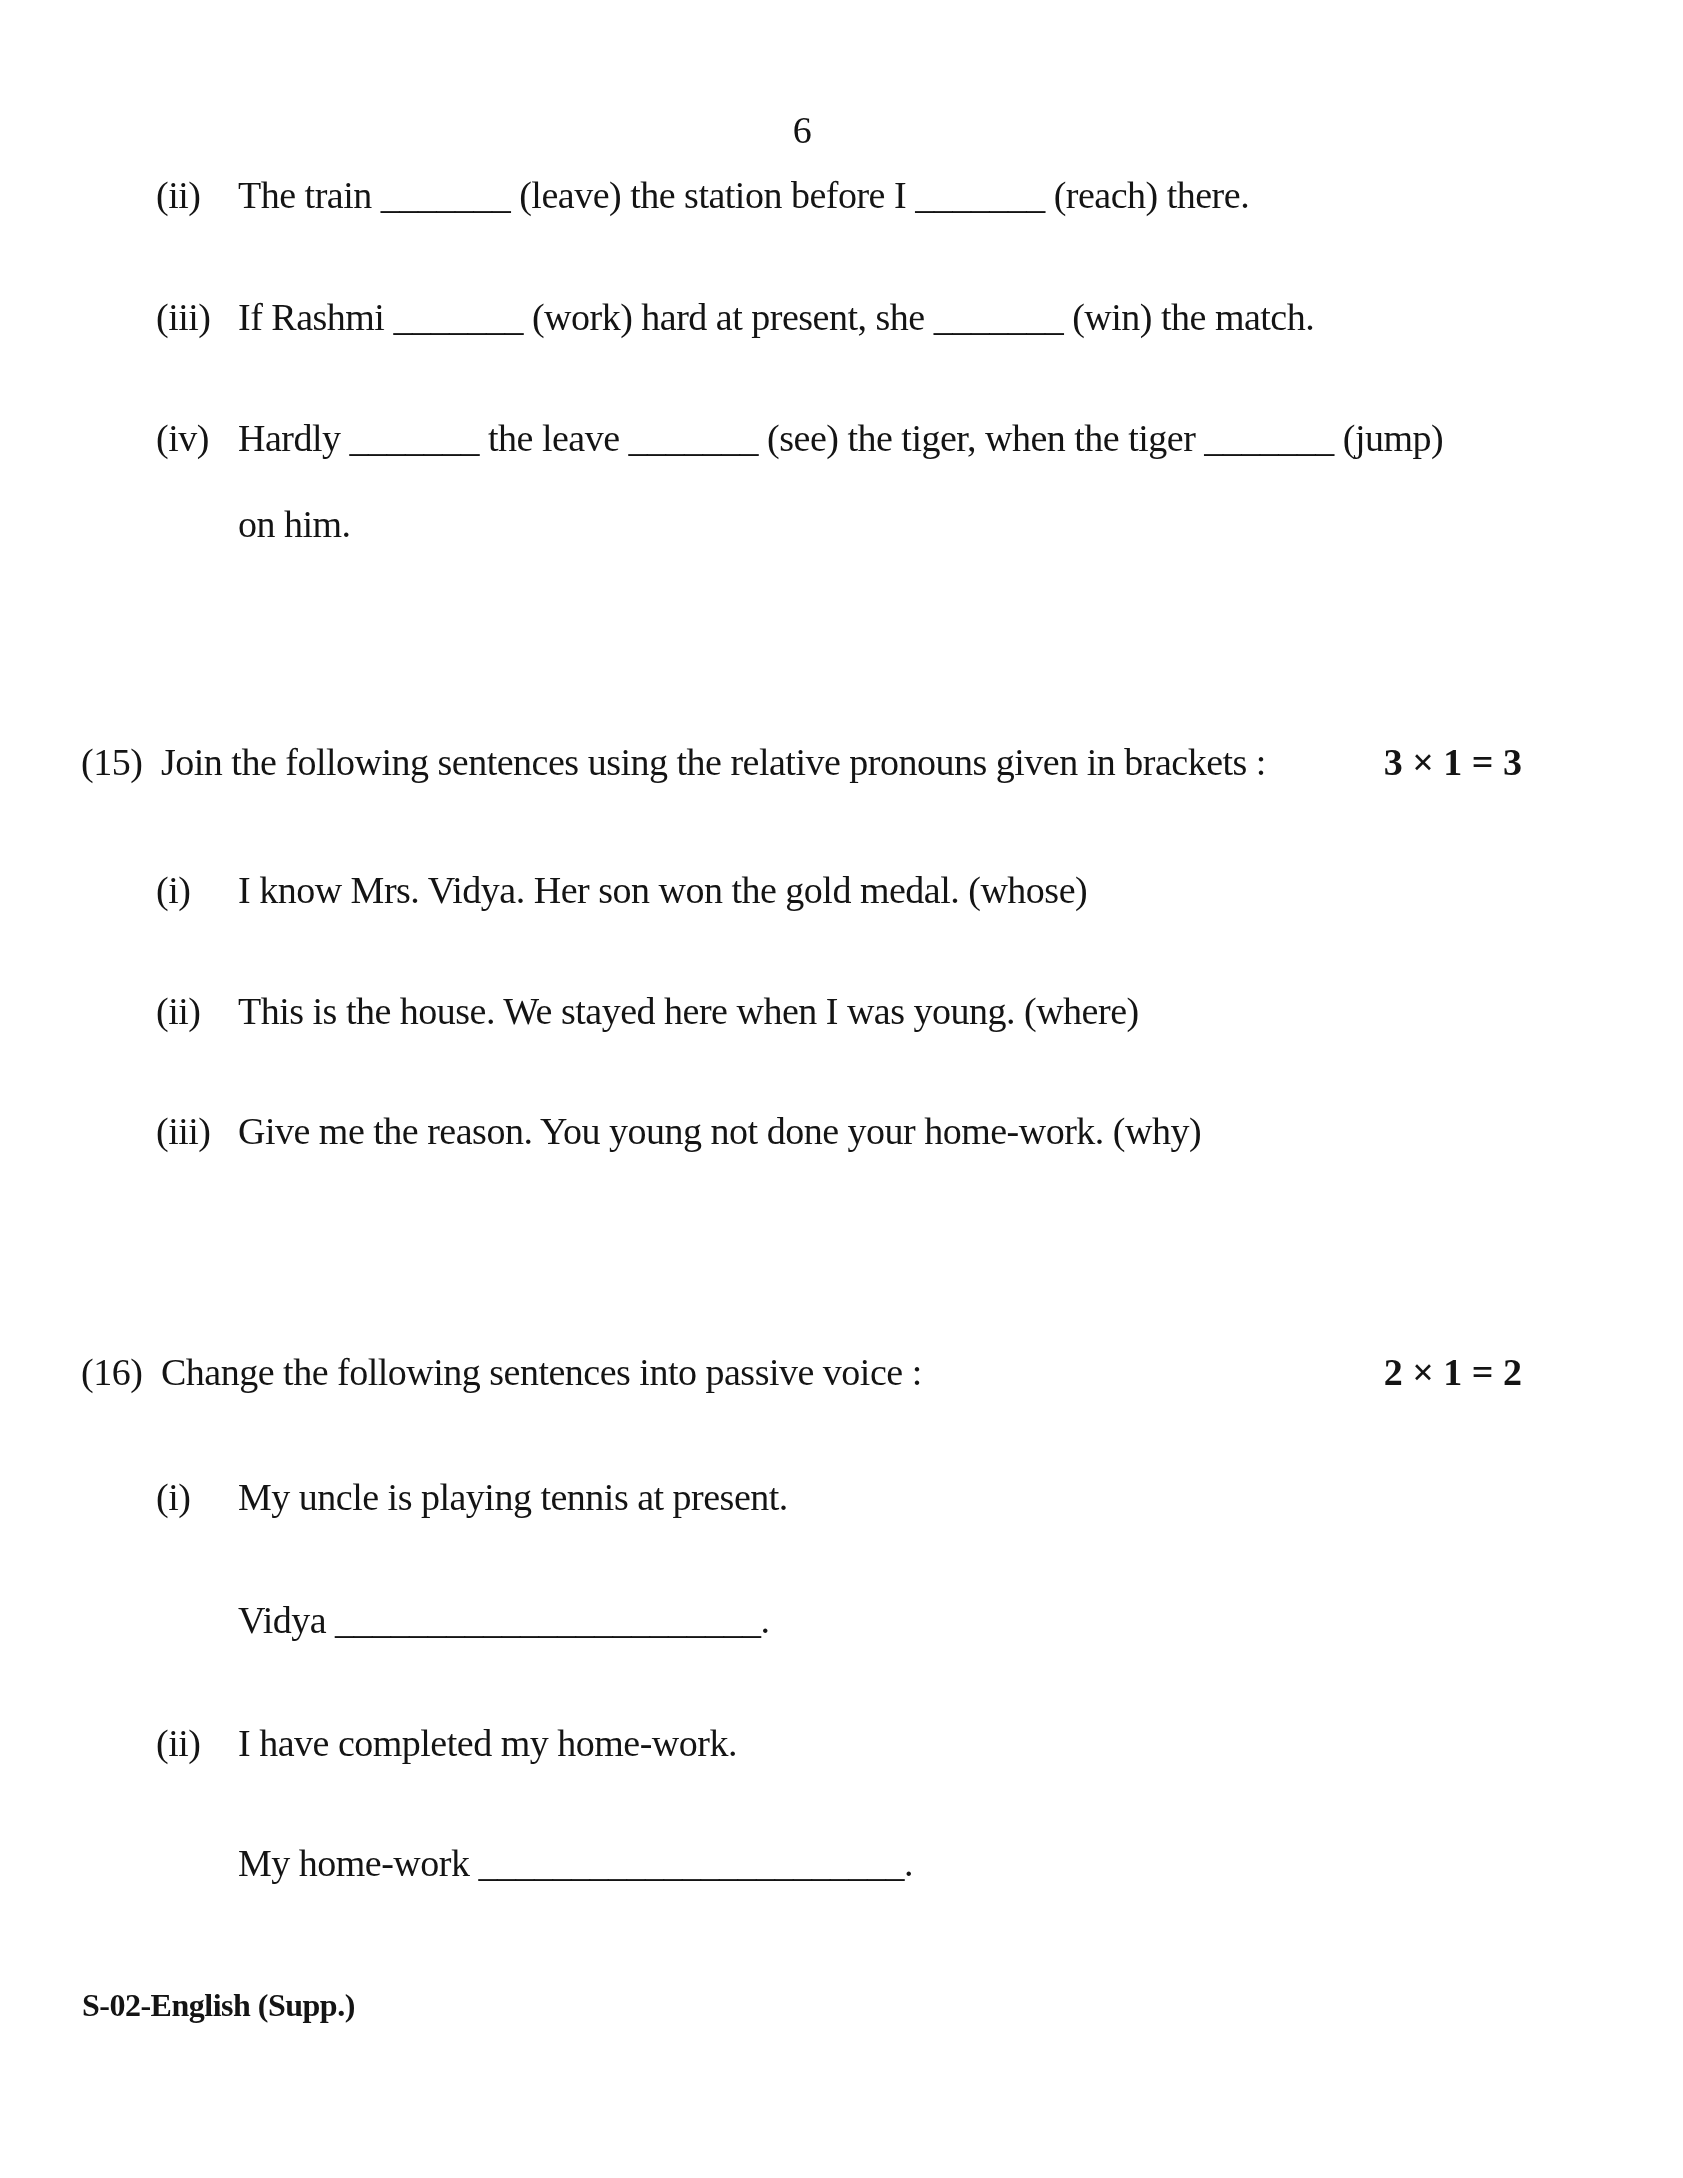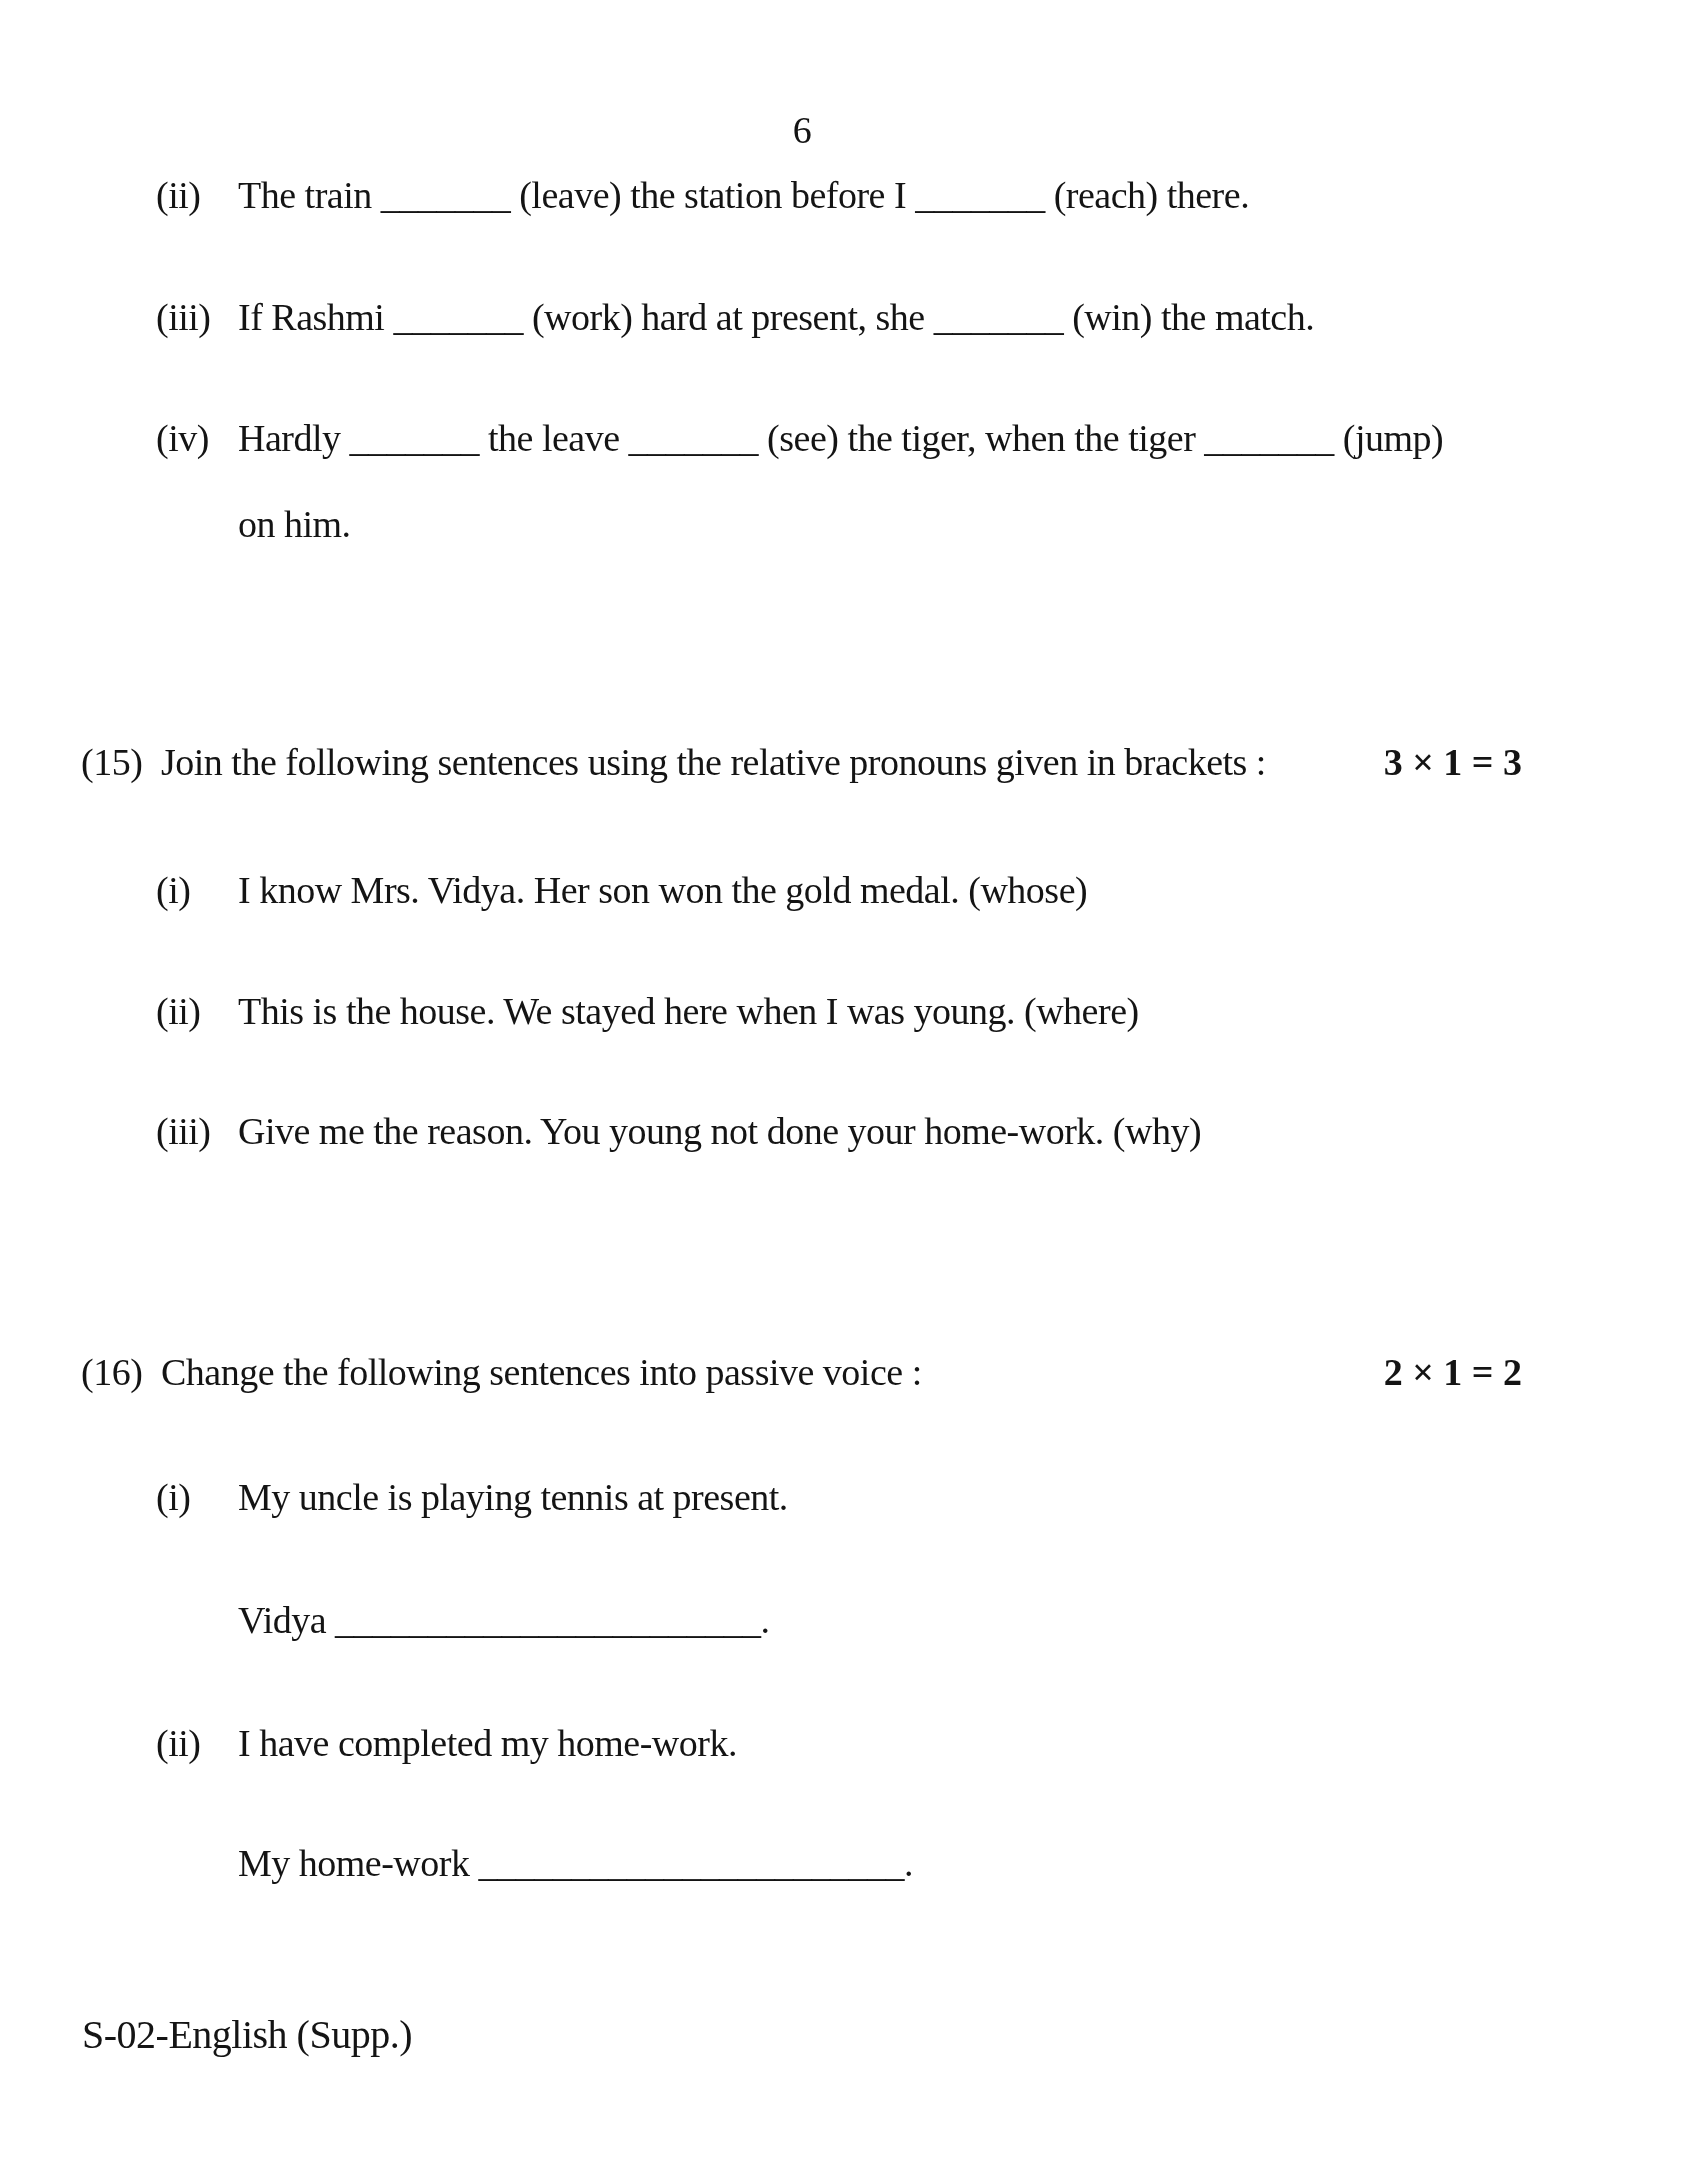--- a/index.html
+++ b/index.html
@@ -58,25 +58,24 @@
     top: 107px;
     left: 0;
     width: 1604px;
     text-align: center;
     line-height: 46px;
   }
   .footer {
     position: absolute;
     top: 1981px;
     left: 82px;
-    font-weight: normal;
-    font-size: 40px;
+    font-weight: bold;
+    font-size: 32px;
     line-height: 48px;
     white-space: nowrap;
-    margin-top: 30px;
   }
 </style>
 </head>
 <body>
 
 <div class="page">
 
   <div class="page-number">6</div>
 
   <div class="row" style="top:172px">

